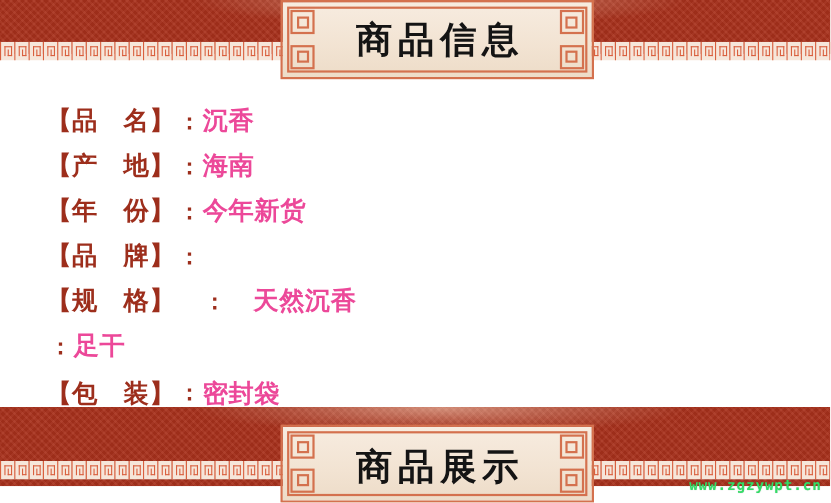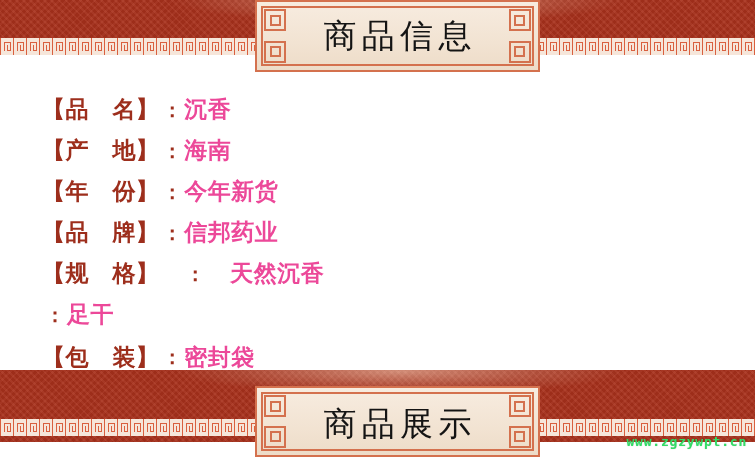--- a/index.html
+++ b/index.html
@@ -114,21 +114,21 @@
     border: 2px solid #d4714e;
     box-sizing: border-box;
   }
   .plaque-title {
     position: absolute;
     inset: 0;
     display: flex;
     align-items: center;
     justify-content: center;
     font-family: "DejaVu Serif", "Liberation Serif", serif;
-    font-weight: normal;
+    font-weight: bold;
     color: #141414;
     letter-spacing: 0.16em;
     text-indent: 0.16em;
     white-space: nowrap;
   }
 
   
   .corner {
     position: absolute;
     width: 22px;
@@ -311,21 +311,20 @@
 
     <div class="info-row" style="top:96px;">
       <span class="label">【年　份】</span>
       <span class="colon">：</span>
       <span class="value">今年新货</span>
     </div>
 
     <div class="info-row" style="top:137px;">
       <span class="label">【品　牌】</span>
       <span class="colon">：</span>
-      <span class="value">信邦药业</span>
     </div>
 
     <div class="info-row" style="top:178px;gap:23px;">
       <span class="label">【规　格】</span>
       <span class="colon">：</span>
       <span class="value">天然沉香</span>
     </div>
 
     <div class="info-row" style="top:219px;">
       <span class="colon">：</span>

